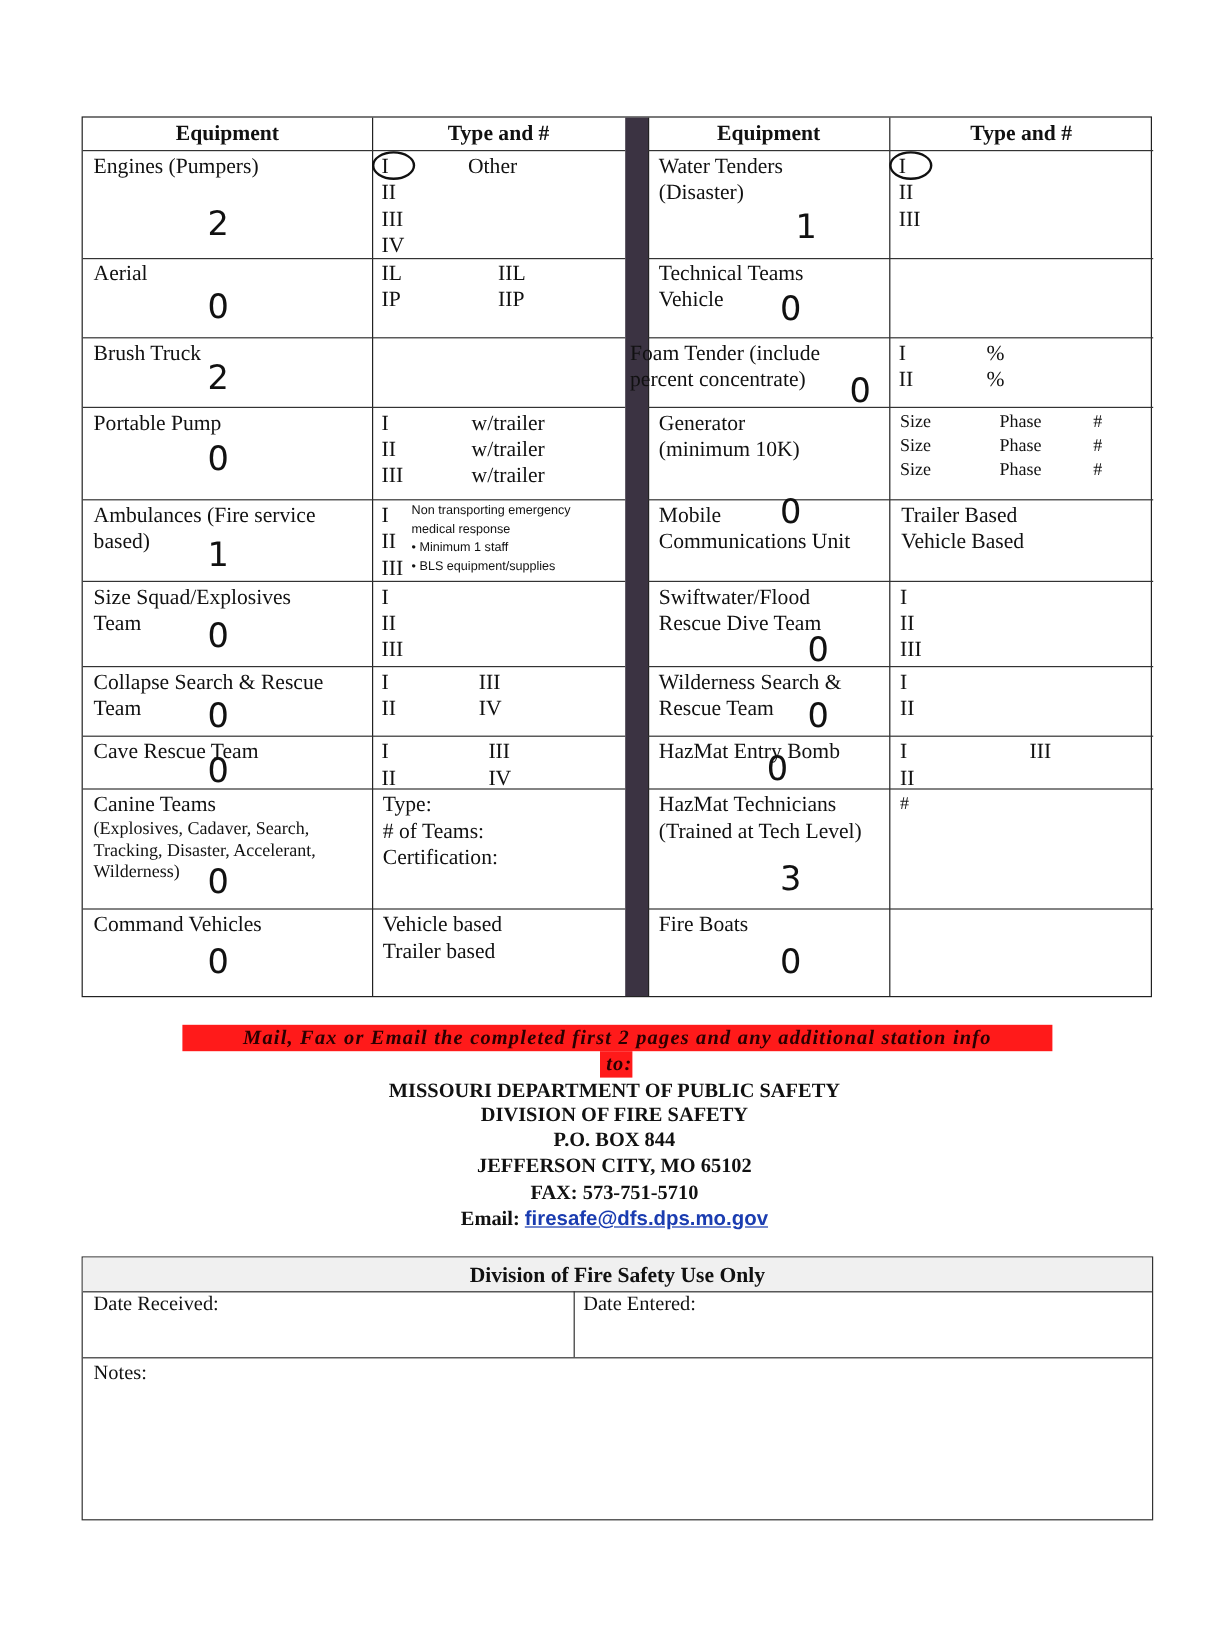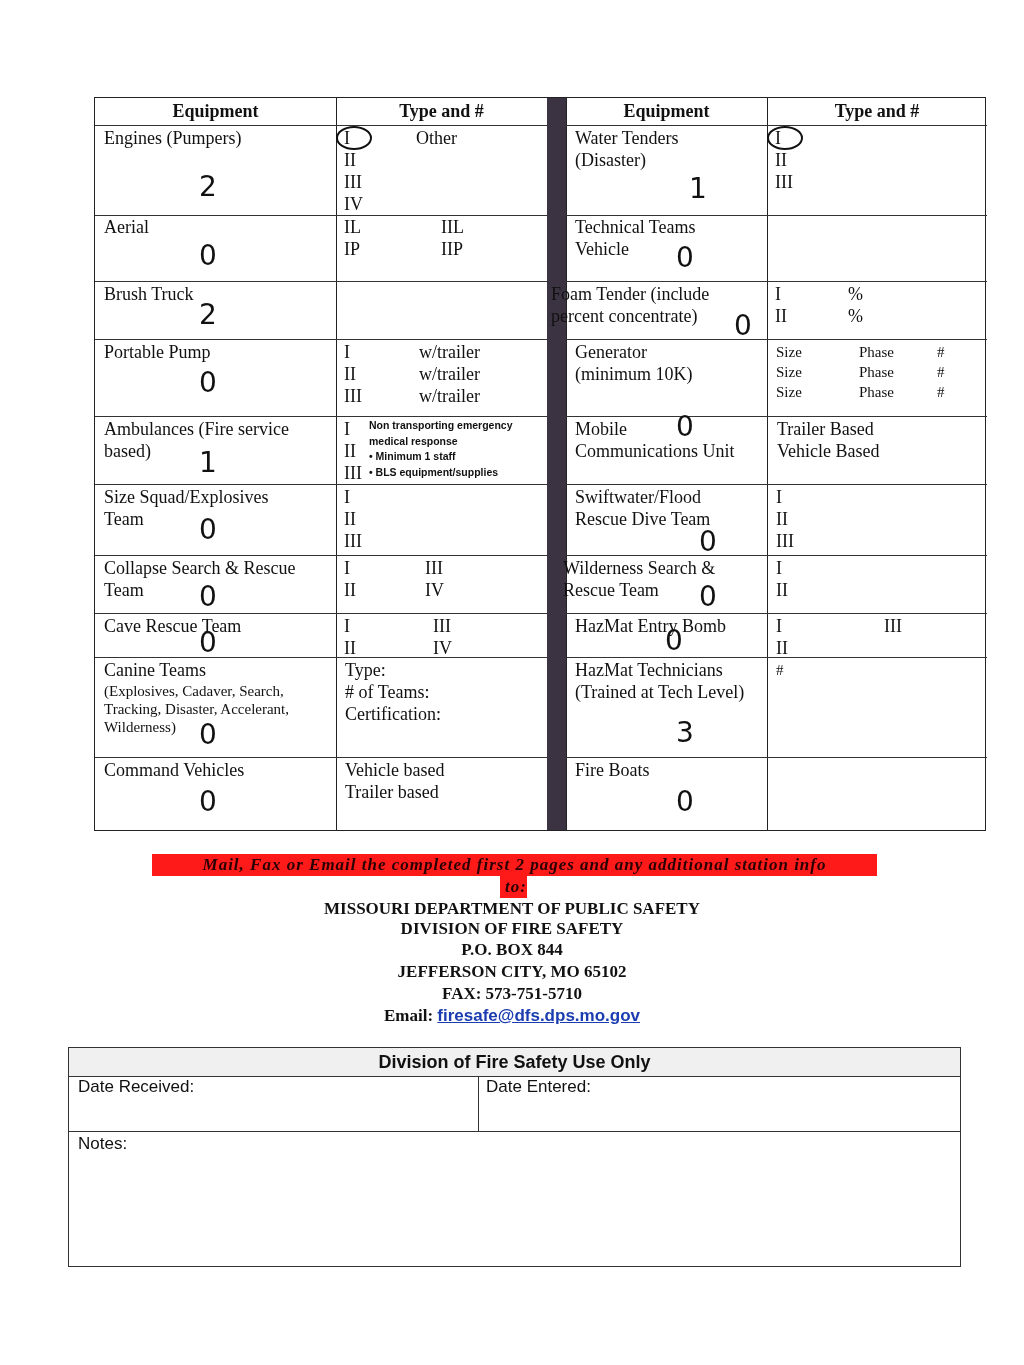--- a/index.html
+++ b/index.html
@@ -1,34 +1,34 @@
 <!DOCTYPE html>
 <html><head>
 <meta charset="utf-8">
 <style>
   html, body { margin:0; padding:0; background:#fff; }
   body { width:1024px; height:1365px; position:relative; overflow:hidden; font-family:"Liberation Serif", serif; color:#111; }
   .abs { position:absolute; }
   
-  #eq-table { position:absolute; left:68px; top:97px; width:892px; height:734px; border:1.5px solid #222; box-sizing:border-box;margin-left:26px; }
+  #eq-table { position:absolute; left:68px; top:97px; width:892px; height:734px; border:1.5px solid #222; box-sizing:border-box; }
   .vline { position:absolute; top:0; bottom:0; border-left:1.5px solid #222; }
   .hline { position:absolute; border-top:1.5px solid #333; }
   .divider { position:absolute; top:0; bottom:0; left:452px; width:19px; background:#3b3342; }
   .hdr { position:absolute; top:0; height:27px; font-weight:bold; font-size:18px; text-align:center; line-height:27px; }
   .cell { position:absolute; font-size:18px; line-height:22px; }
   .small { font-size:15px; line-height:18px; }
-  .tiny { font-family:"Liberation Sans", sans-serif; font-weight:bold; font-size:10.5px; line-height:15.5px; }
+  .tiny { font-family:"Liberation Sans", sans-serif; font-weight:normal; font-size:10.5px; line-height:15.5px; }
   .count { position:absolute; font-family:"DejaVu Sans", sans-serif; font-size:28px; line-height:30px; color:#111; }
   .circle { position:absolute; border:2.5px solid #111; border-radius:50%; width:32px; height:20px; }
   .tline { display:block; white-space:nowrap; }
   
   .banner { position:absolute; background:#ff1a1a; color:#2a0000; font-style:italic; font-weight:bold; font-size:17px; letter-spacing:1px; line-height:22px; }
   .addr { position:absolute; left:0; width:1024px; text-align:center; font-weight:bold; font-size:17px; line-height:21px; }
   .addr a { color:#1a3cb0; text-decoration:underline; font-family:"Liberation Sans", sans-serif; }
-  #office-table { position:absolute; left:68px; top:1047px; width:893px; height:220px; border:1.5px solid #333; box-sizing:border-box; font-family:Liberation Sans, sans-serif; }
+  #office-table { position:absolute; left:68px; top:1047px; width:893px; height:220px; border:1.5px solid #333; box-sizing:border-box; font-family:Liberation Serif, serif; }
   .office-hdr { position:absolute; left:0; right:0; top:0; height:28px; background:#f0f0f0; text-align:center; font-weight:bold; font-size:18px; line-height:28px; border-bottom:1.5px solid #333; }
   .office-lbl { position:absolute; font-size:17px; }
 </style>
 </head>
 <body>
 
 <div id="eq-table">
   <div class="divider"></div>
   <div class="vline" style="left:241px"></div>
   <div class="vline" style="left:471px"></div>
@@ -240,21 +240,21 @@
     <span class="tline">Swiftwater/Flood</span>
     <span class="tline">Rescue Dive Team</span>
   </div>
   <div class="cell" style="left:681px;top:388px">
     <span class="tline">I</span>
     <span class="tline">II</span>
     <span class="tline">III</span>
   </div>
   <div class="count" style="left:604px;top:429px">0</div>
 
-  <div class="cell" style="left:468px;top:459px">
+  <div class="cell" style="left:480px;top:459px">
     <span class="tline">Wilderness Search &amp;</span>
     <span class="tline">Rescue Team</span>
   </div>
   <div class="cell" style="left:681px;top:459px">
     <span class="tline">I</span>
     <span class="tline">II</span>
   </div>
   <div class="count" style="left:604px;top:484px">0</div>
 
   <div class="cell" style="left:480px;top:517px">HazMat Entry Bomb</div>

